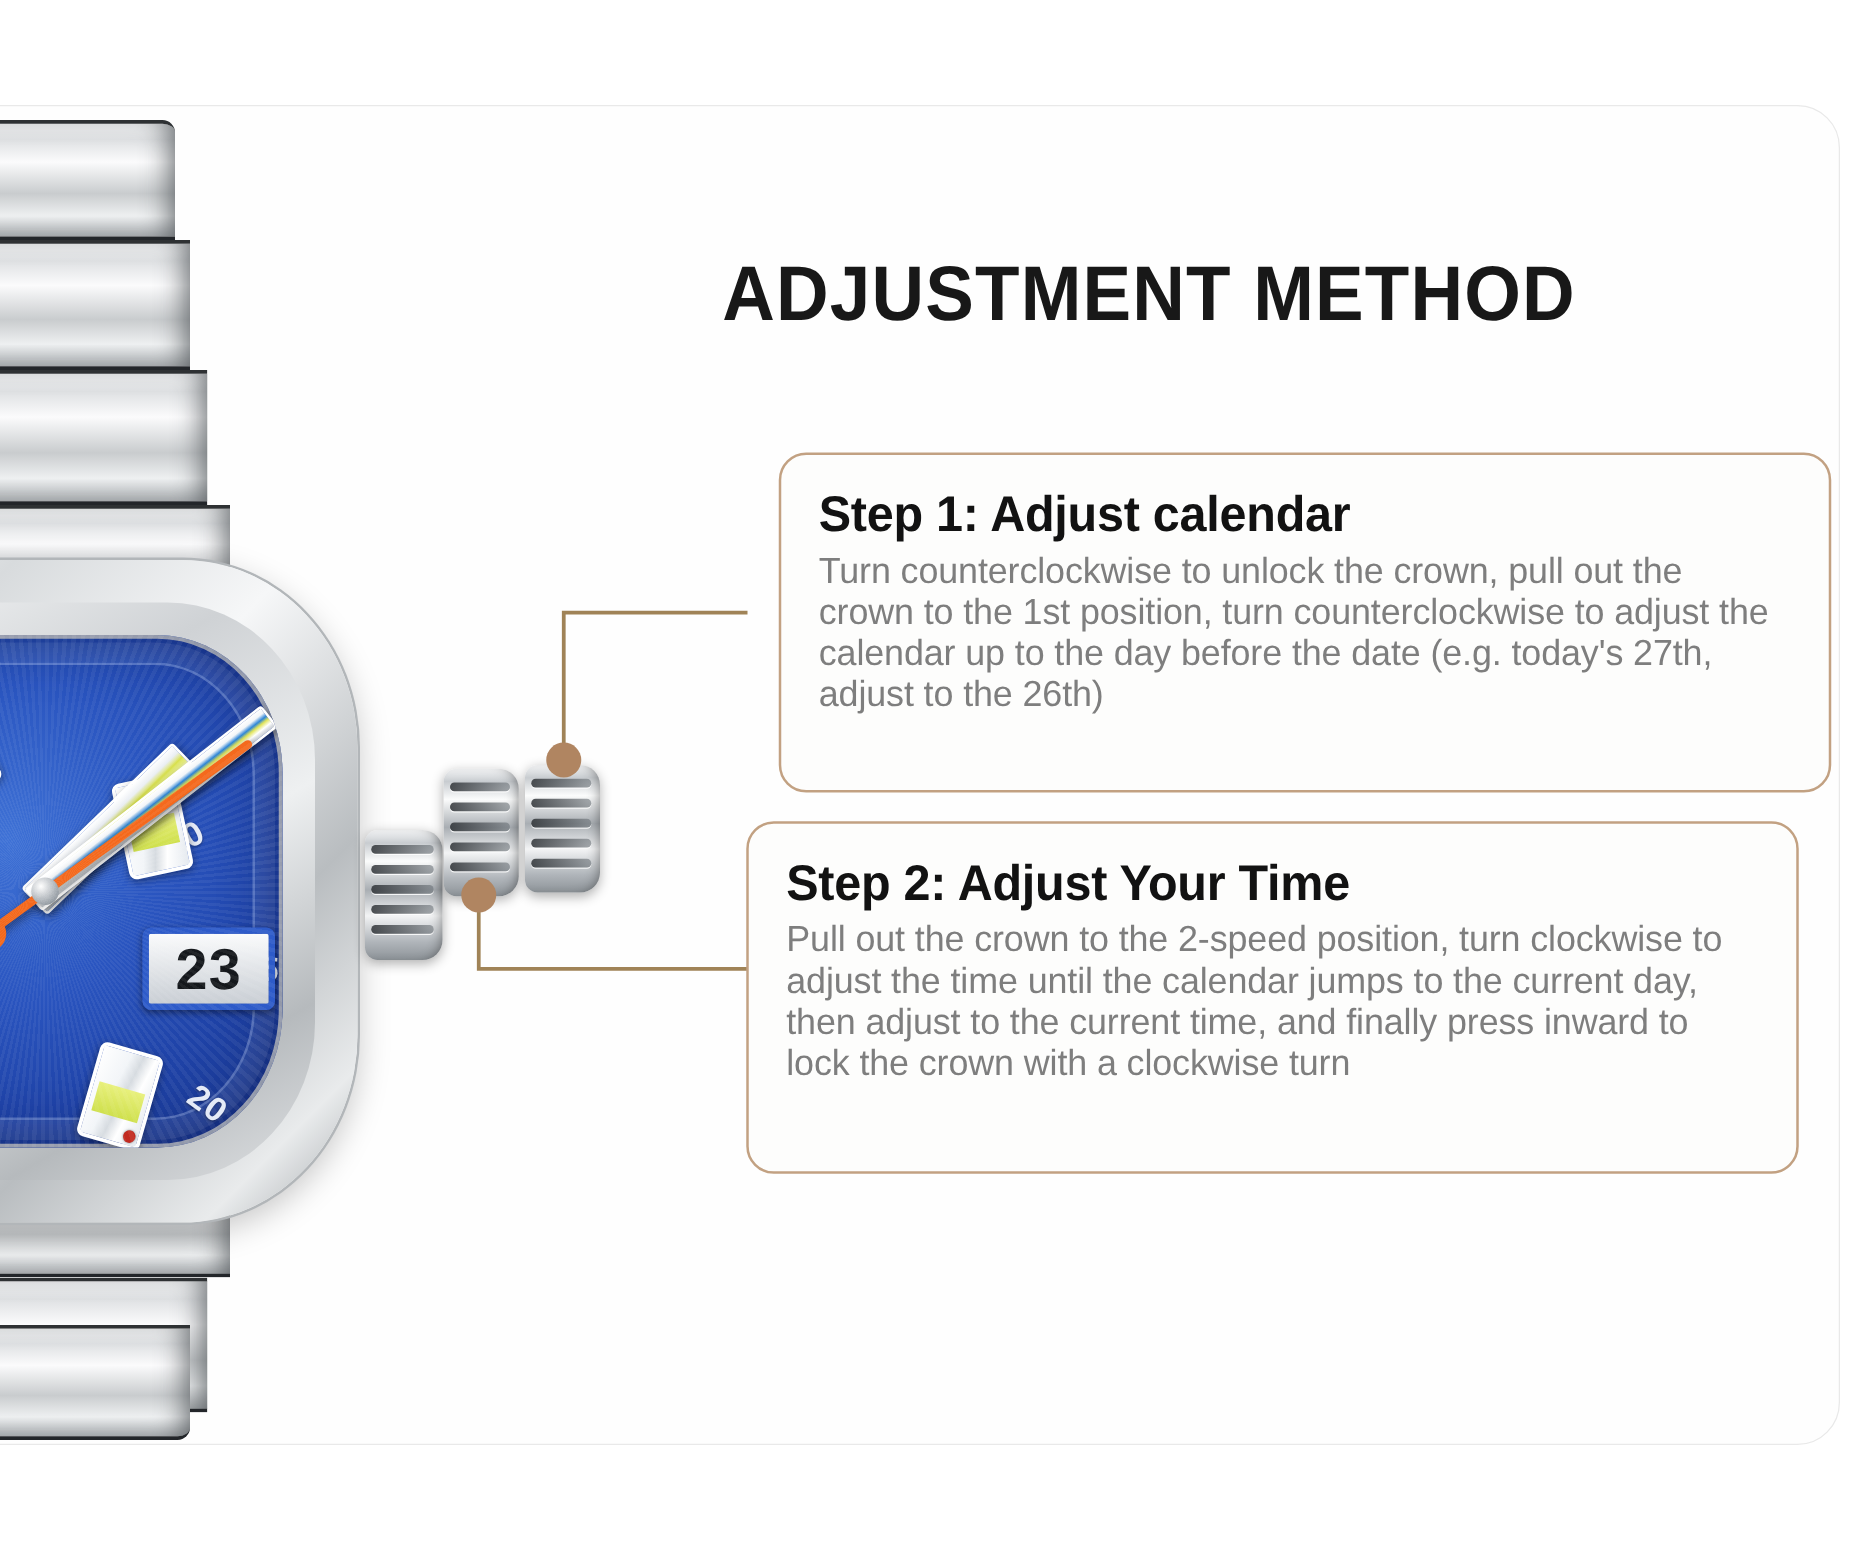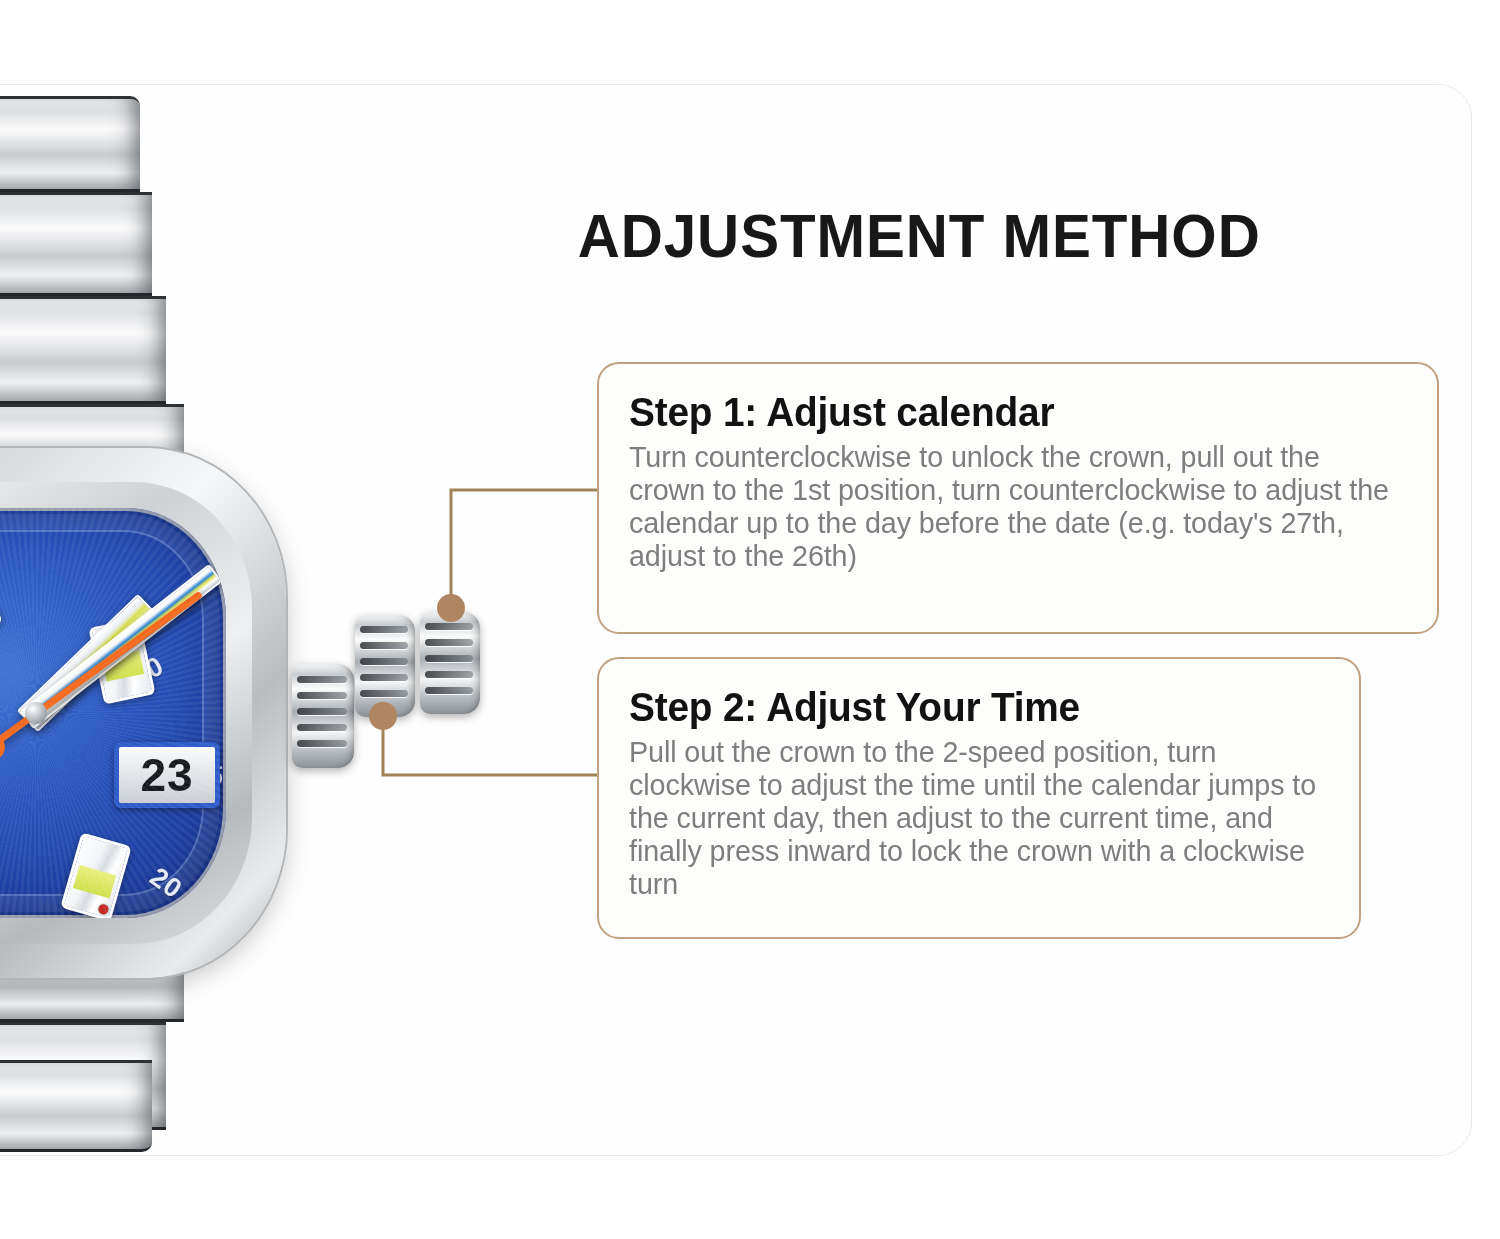--- a/index.html
+++ b/index.html
@@ -229,22 +229,22 @@
   }
   .step-body {
     font-size: 29px;
     line-height: 1.14;
     color: #7e7e7e;
     letter-spacing: -0.1px;
     transform: scaleX(.99);
     transform-origin: left top;
   }
 
-  #box1 { left: 597px; top: 362px; width: 842px; height: 272px; }
-  #box2 { left: 597px; top: 657px; width: 764px; height: 282px; }
+  #box1 { left: 623px; top: 362px; width: 842px; height: 272px; }
+  #box2 { left: 597px; top: 657px; width: 842px; height: 282px; }
 </style>
 </head>
 <body>
 
 <div id="page">
 
   <div class="card"></div>
 
   <div class="watch-stage">
 

